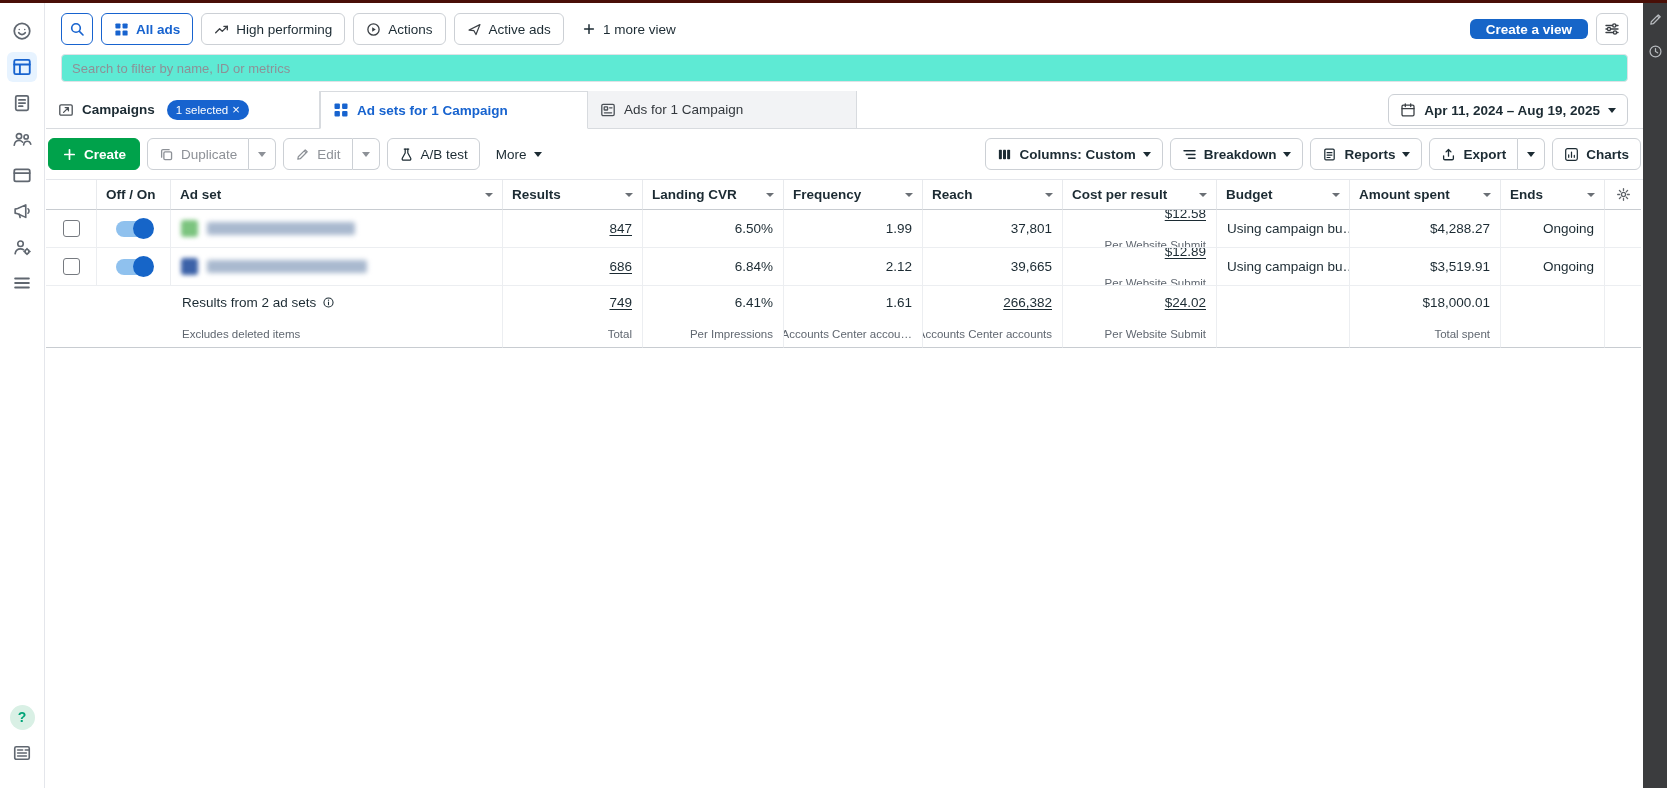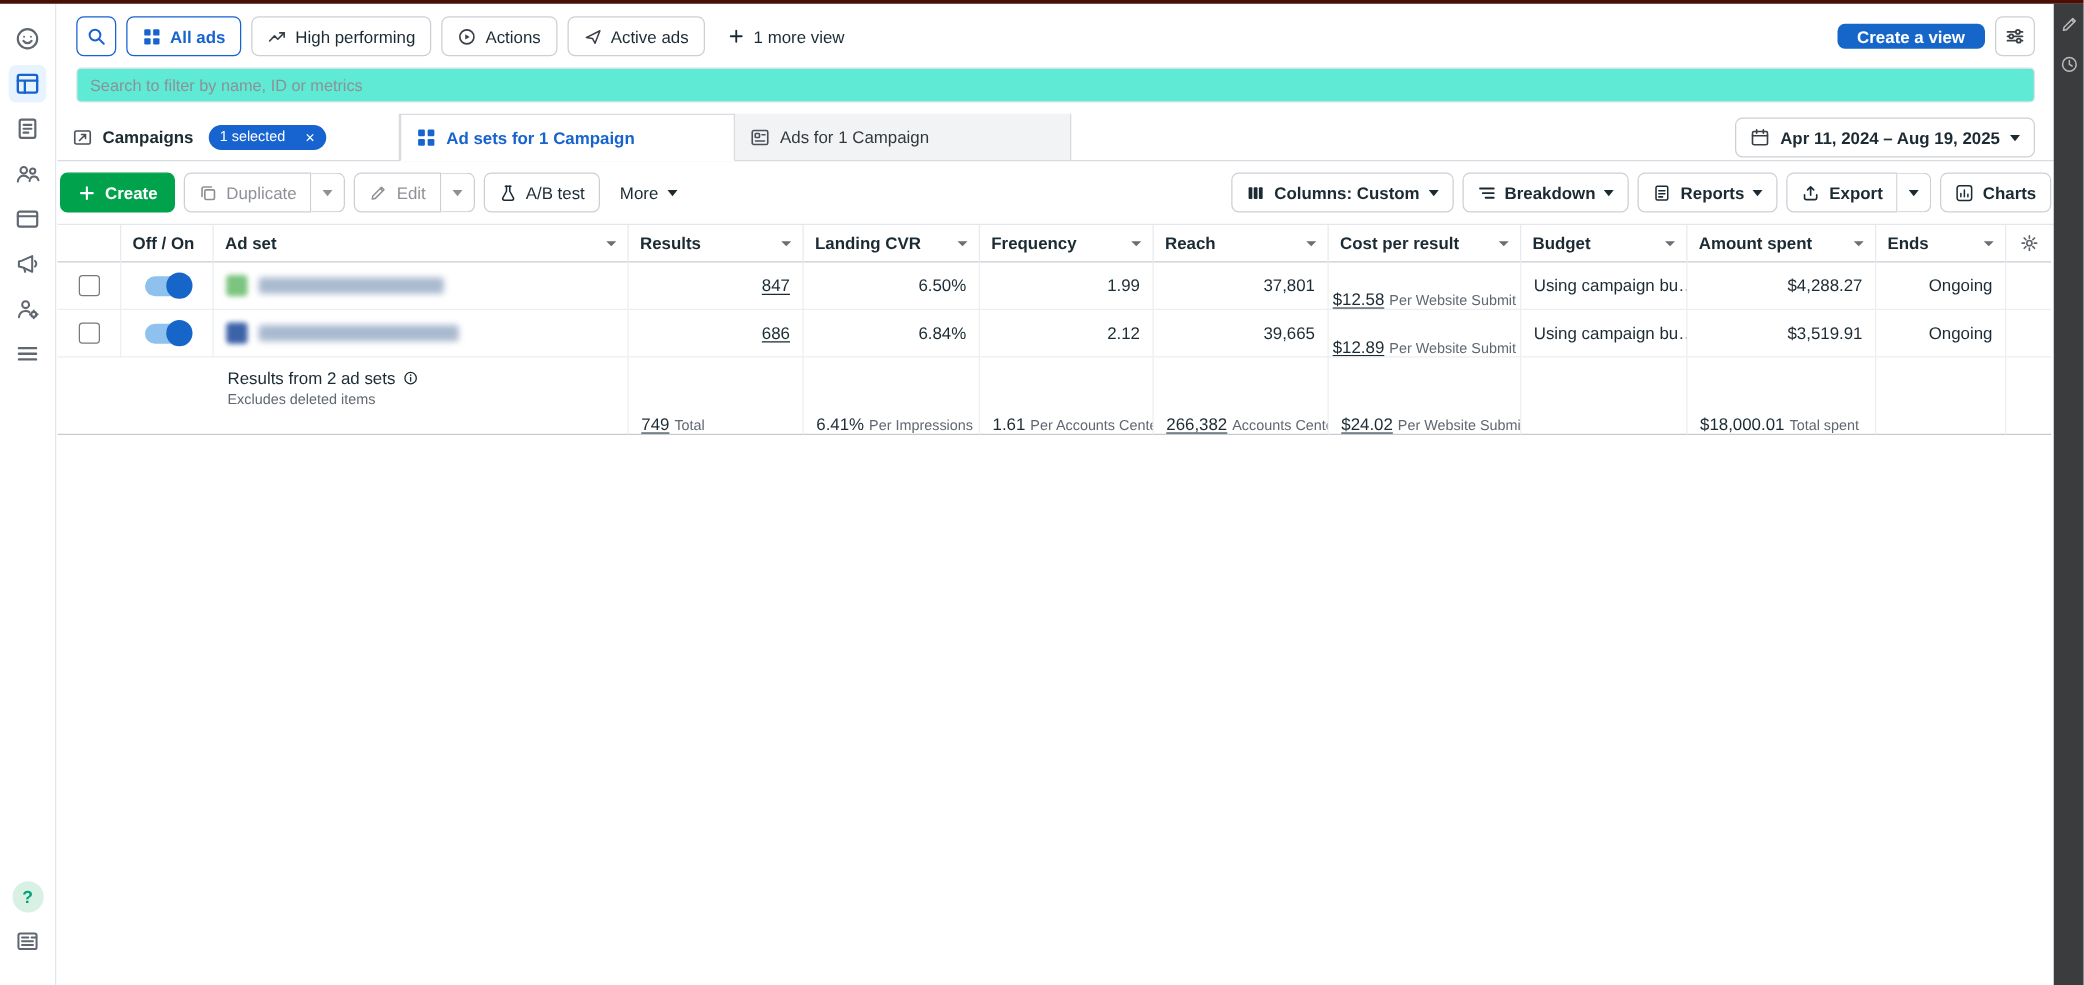--- a/index.html
+++ b/index.html
@@ -37,21 +37,21 @@
 .searchrow input{width:100%;height:28px;border:1px solid #dfe2e6;border-radius:4px;padding:0 10px;font-size:13px;color:#1c2b33;outline:none;background:#5eead4}
 .searchrow input::placeholder{color:#8d9197}
 
 .tabsrow{position:relative;display:flex;height:38px;border-bottom:1px solid #d8dbdf}
 .tab{display:flex;align-items:center;gap:8px;padding:0 12px;font-size:13.5px;cursor:pointer}
 .tab svg{width:16px;height:16px;color:#4b5157;flex:none}
 .tab-campaigns{width:274px;border-right:1px solid #d8dbdf;font-weight:700}
 .tab-adsets{width:268px;background:#fff;border:1px solid #d8dbdf;border-bottom:1px solid #fff;margin-bottom:-1px;color:#1763cf;font-weight:700}
 .tab-adsets svg{color:#1763cf}
 .tab-ads{width:269px;background:#f2f3f5;border-right:1px solid #d8dbdf;color:#33383d}
-.badge{background:#1763cf;color:#fff;font-size:11.5px;height:20px;border-radius:10px;display:flex;align-items:center;gap:16px;padding:0 9px;font-weight:400;margin-left:4px}
+.badge{background:#1763cf;color:#fff;font-size:11.5px;height:20px;border-radius:10px;display:flex;align-items:center;gap:4px;padding:0 9px;font-weight:400;margin-left:4px}
 .badge .x{font-size:13px;line-height:1;cursor:pointer}
 .date-btn{position:absolute;right:15px;top:3px;height:32px;border:1px solid #ccd0d5;border-radius:6px;display:flex;align-items:center;gap:8px;padding:0 11px;font-size:13.5px;font-weight:700;background:#fff}
 .date-btn svg{width:16px;height:16px;color:#3a3f44}
 
 .toolbar{display:flex;align-items:center;gap:7px;padding:9px 2px}
 .btn{height:32px;border:1px solid #ccd0d5;border-radius:6px;display:flex;align-items:center;gap:7px;padding:0 11px;font-size:13.5px;color:#1c2b33;background:#fff;white-space:nowrap}
 .btn svg{width:15px;height:15px;flex:none}
 .btn.bold{font-weight:700}
 .btn.muted{color:#8d9197}
 .btn.create{background:#00a24b;border-color:#00a24b;color:#fff;font-weight:700;padding:0 13px}
@@ -63,32 +63,32 @@
 
 .tablewrap{border-top:1px solid #e4e6eb}
 .thead,.trow{display:grid;grid-template-columns:51px 74px 332px 140px 141px 139px 140px 154px 133px 151px 104px 36px}
 .th{height:30px;display:flex;align-items:center;justify-content:space-between;padding:0 9px;font-size:13.5px;font-weight:700;border-right:1px solid #e8eaed;border-bottom:1px solid #c8ccd1;white-space:nowrap;overflow:hidden}
 .th.noc{justify-content:flex-start}
 .th.last{border-right:none;justify-content:center;color:#5f646a}
 .scaret{width:0;height:0;border-left:4px solid transparent;border-right:4px solid transparent;border-top:4.5px solid #6a6f75;flex:none;margin-left:5px}
 .td{display:flex;align-items:center;padding:0 10px;font-size:13.5px;border-right:1px solid #eceef1;border-bottom:1px solid #eceef1;height:38px;white-space:nowrap;overflow:hidden}
 .td.last{border-right:none}
 .num{justify-content:flex-end;text-align:right}
-.stack{flex-direction:row;align-items:flex-end;justify-content:center;gap:4px}
+.stack{flex-direction:column;align-items:flex-end;justify-content:center;gap:18px}
 .sub{font-size:11.5px;color:#606770;white-space:nowrap}
 .u{text-decoration:underline;text-underline-offset:2px}
 .checkbox{width:17px;height:17px;border:1.6px solid #767a80;border-radius:3px;background:#fff;display:inline-block}
 .td-center{justify-content:center}
 .toggle{position:relative;width:36px;height:16px;border-radius:8px;background:#8fc1ee;display:inline-block}
 .toggle::after{content:"";position:absolute;top:-2.5px;right:-2px;width:21px;height:21px;border-radius:50%;background:#1665c8}
 .blur-icon{width:17px;height:17px;border-radius:3px;filter:blur(2px);margin-right:9px;flex:none;display:inline-block}
 .blur-bar{height:13px;border-radius:2px;filter:blur(2.5px);display:inline-block}
 .summary .td{height:62px;border-bottom:1px solid #c8ccd1}
 .summary .stack{justify-content:flex-start;padding-top:9px}
-.td-sumlabel{grid-column:1/span 3;flex-direction:column;align-items:flex-start;justify-content:flex-start;padding:9px 10px 0 136px;gap:4px}
+.td-sumlabel{grid-column:1/span 3;flex-direction:column;align-items:flex-start;justify-content:flex-start;padding:9px 10px 0 136px;gap:18px}
 .sumtitle{display:flex;align-items:center;gap:6px;font-size:13.5px}
 .sumtitle svg{width:13px;height:13px;color:#1c2b33}
 </style>
 </head>
 <body>
 
 <div class="top-edge"></div>
 
 <aside class="sidebar">
   <div class="side-item">

